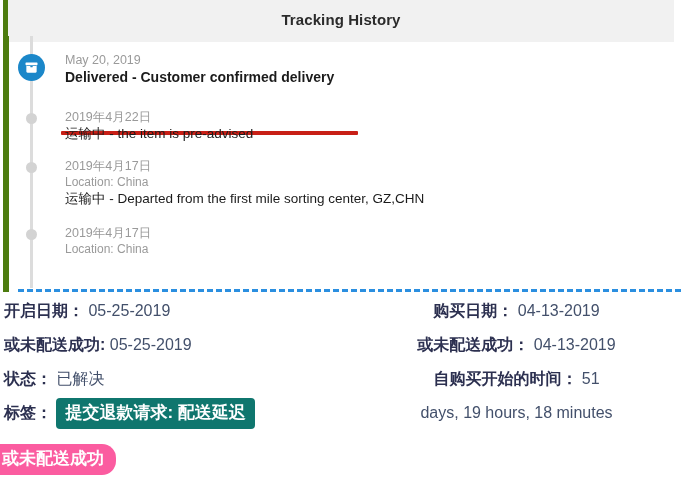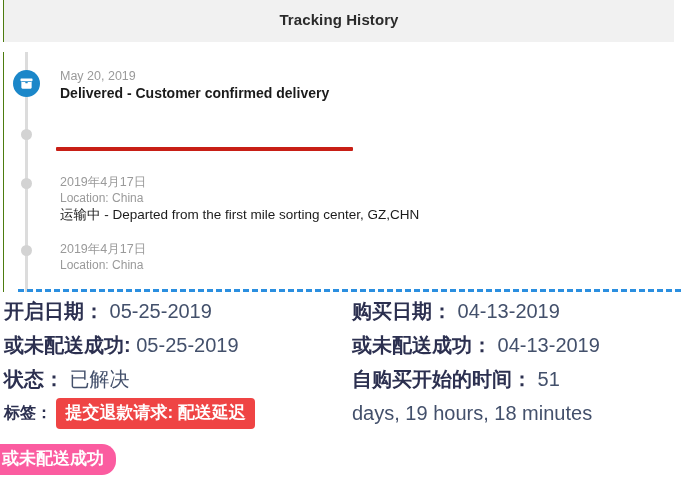--- a/index.html
+++ b/index.html
@@ -11,33 +11,33 @@
   }
 
   
   #tracking-panel{
     position:absolute;left:0;top:0;width:681px;height:292px;
     background:#ffffff;overflow:hidden;
   }
   #tracking-header{
     position:absolute;left:3px;top:0;width:671px;height:42px;
     background:#f1f1f1;
-    border-left:1px solid #4d7c0f;
+    border-left:5px solid #4d7c0f;
     box-sizing:border-box;
   }
   #tracking-header .title{
     position:absolute;left:0;right:0;top:11px;
     text-align:center;
     font-size:15px;font-weight:bold;color:#2b2b2b;
     letter-spacing:.1px;
   }
 
   #timeline{
-    position:absolute;left:3px;top:52px;width:671px;bottom:0;
-    border-left:1px solid #4d7c0f;box-sizing:border-box;
+    position:absolute;left:3px;top:36px;width:671px;bottom:0;
+    border-left:6px solid #4d7c0f;box-sizing:border-box;
   }
   
   #timeline-rail{
     position:absolute;left:21px;top:0;width:3px;height:252px;
     background:#dcdcdc;
   }
 
   .tl-item{position:absolute;left:0;right:0;}
   .tl-marker{position:absolute;}
   .tl-dot{
@@ -75,34 +75,34 @@
     border-top:3px dashed #2b8fe0;
   }
 
   
   #detail-panel{
     position:absolute;left:0;top:294px;width:681px;height:208px;
     background:#ffffff;
   }
   .det-col{position:absolute;top:0;}
   #det-col-left{left:4px;width:340px;}
-  #det-col-right{left:352px;width:329px;}
+  #det-col-right{left:352px;width:329px;text-align:center;}
 
   .det-row{
     white-space:nowrap;
     line-height:34px;height:34px;
-    font-size:20px;color:#3a3f5c;
+    font-size:16px;color:#3a3f5c;
   }
   .det-label{font-weight:bold;color:#2c3050;}
   .det-value{color:#43506b;font-weight:normal;}
 
   .badge-row{line-height:34px;height:34px;white-space:nowrap;}
   .badge{
     display:inline-block;
-    background:#ef4444;color:#ffffff;
+    background:#0f766e;color:#ffffff;
     font-size:17px;font-weight:bold;
     padding:3px 9px 4px 9px;
     border-radius:4px;
     line-height:24px;
     vertical-align:middle;
   }
   .badge-cont{
     display:inline-block;
     background:#fb5ca0;color:#ffffff;
     font-size:17px;font-weight:bold;
@@ -141,20 +141,22 @@
         <div class="tl-desc bold">Delivered - Customer confirmed delivery</div>
       </div>
     </div>
     <div id="red-underline"></div>
 
     <div class="tl-item" style="top:73px;">
       <div class="tl-marker" style="left:17px;top:4px;">
         <div class="tl-dot"></div>
       </div>
       <div class="tl-body">
+        <div class="tl-date">2019年4月22日</div>
+        <div class="tl-desc">运输中 - the item is pre-advised</div>
       </div>
     </div>
 
     <div class="tl-item" style="top:122px;">
       <div class="tl-marker" style="left:17px;top:4px;">
         <div class="tl-dot"></div>
       </div>
       <div class="tl-body">
         <div class="tl-date">2019年4月17日</div>
         <div class="tl-loc">Location: China</div>

